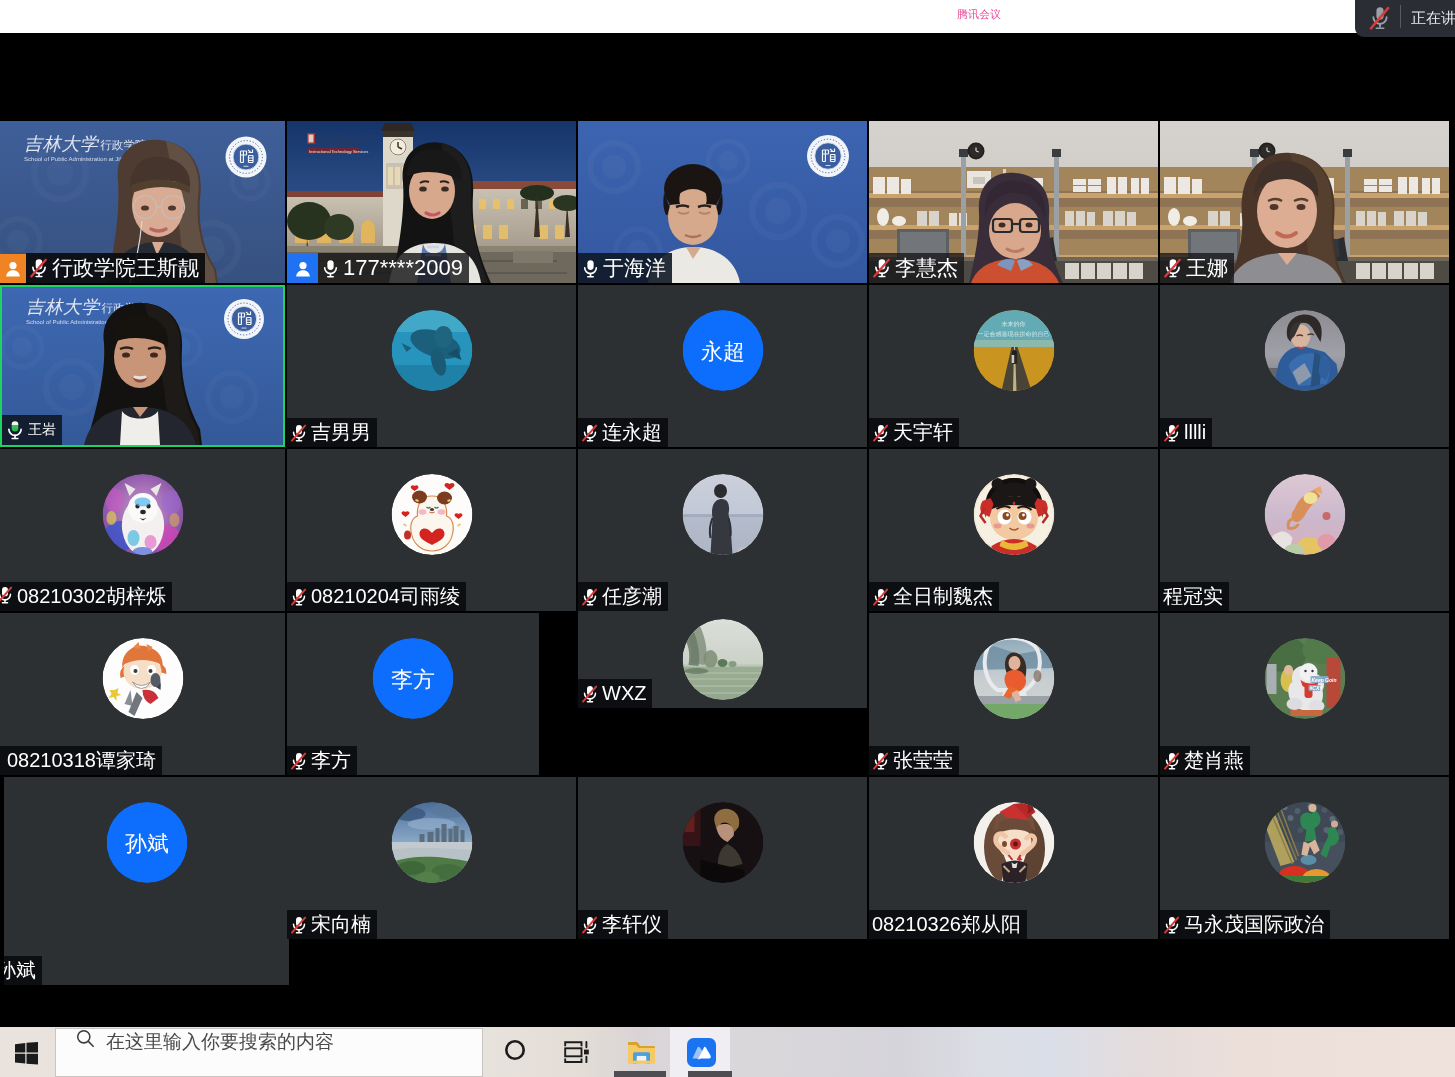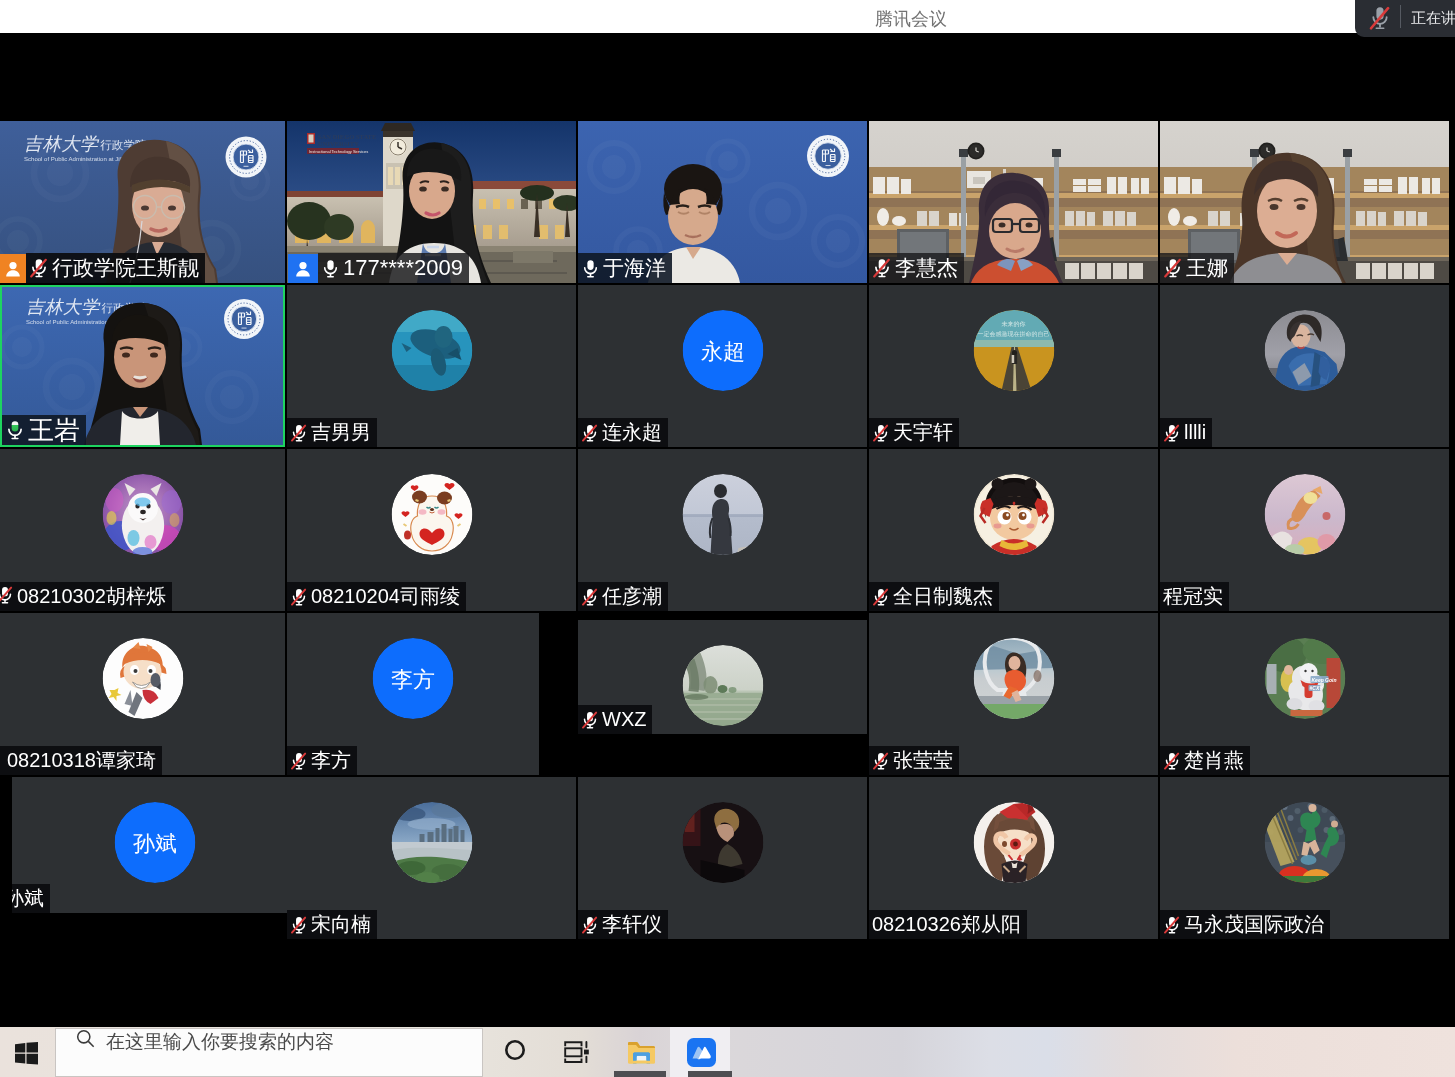--- a/index.html
+++ b/index.html
@@ -5,21 +5,21 @@
 html,body{width:1455px;height:1077px;background:#000;overflow:hidden;font-family:"Liberation Sans",sans-serif}
 #stage{position:relative;width:1455px;height:1077px;background:#000;filter:blur(0.01px)}
 .tile{position:absolute;background:#2d3033;overflow:hidden}
 .av{position:absolute;left:50%;top:25px;transform:translateX(-50%);width:81px;height:81px;border-radius:50%;overflow:hidden}
 .bar{position:absolute;bottom:0;display:flex;align-items:center;color:#fff;padding:0 6px 0 3px;z-index:3}
 .vid{position:absolute;overflow:hidden}
 </style></head><body>
 <div id="stage">
 
 <div style="position:absolute;left:0;top:0;width:1455px;height:33px;background:#fff">
-<div style="position:absolute;left:875px;top:7px;font-size:18px;color:#737373">腾讯会议</div>
+<div style="position:absolute;left:957px;top:7px;font-size:11px;color:#ec4899">腾讯会议</div>
     </div>
 <div style="position:absolute;left:1355px;top:0;width:100px;height:37px;background:#2a2d33;border-bottom-left-radius:9px;z-index:9;overflow:hidden">
 <svg width="22" height="24" viewBox="0 0 20 22" style="position:absolute;left:14px;top:6px">
         <g fill="none" stroke="#9aa0a8" stroke-width="1.7">
           <rect x="6.7" y="1.2" width="6.6" height="11.3" rx="3.3" fill="#9aa0a8" stroke="none"></rect>
           <path d="M3.9 10.3a6.1 6.1 0 0 0 12.2 0" stroke-linecap="round"></path>
           <path d="M10 16.4v2.6" stroke-linecap="round"></path>
           <path d="M6.6 20.4h6.8" stroke-linecap="round" stroke-width="1.5"></path>
         </g>
         <line x1="1.8" y1="20.4" x2="17.4" y2="2" stroke="#d93a3a" stroke-width="2.4" stroke-linecap="round"></line>
@@ -556,21 +556,21 @@
               <stop offset="1" stop-color="#2db14e"></stop>
             </linearGradient>
           </defs>
           <g fill="none" stroke="#fff" stroke-width="1.7">
             <rect x="6.7" y="1.2" width="6.6" height="10.3" rx="3.3" fill="url(#gm)" stroke="none"></rect>
             <path d="M3.9 9.3a6.1 6.1 0 0 0 12.2 0" stroke-linecap="round"></path>
             <path d="M10 15.4v2.2" stroke-linecap="round"></path>
             <path d="M7.1 18.6h5.8" stroke-linecap="round" stroke-width="1.5"></path>
           </g>
         </svg>
-        <span style="font-size:26px;padding-left:3px;white-space:nowrap">王岩</span>
+        <span style="font-size:14px;padding-left:3px;white-space:nowrap">王岩</span>
       </div>
 </div>
 <div class="tile" style="left:287px;top:285px;width:289px;height:162px">
 <div class="av"><svg width="81" height="81" viewBox="0 0 81 81">
           <defs>
             <clipPath id="c1">
               <circle cx="40.5" cy="40.5" r="40.5"></circle>
             </clipPath>
           </defs>
           <g clip-path="url(#c1)">
@@ -951,21 +951,21 @@
             <rect x="6.7" y="1.2" width="6.6" height="10.3" rx="3.3" fill="#fff" stroke="none"></rect>
             <path d="M3.9 9.3a6.1 6.1 0 0 0 12.2 0" stroke-linecap="round"></path>
             <path d="M10 15.4v2.2" stroke-linecap="round"></path>
             <path d="M7.1 18.6h5.8" stroke-linecap="round" stroke-width="1.5"></path>
           </g>
           <line x1="2.2" y1="18.4" x2="16.8" y2="1.8" stroke="#d93a3a" stroke-width="2.2" stroke-linecap="round"></line>
         </svg>
         <span style="font-size:20px;padding-left:3px;white-space:nowrap">李方</span>
       </div>
     </div>
-<div class="tile" style="left:578px;top:620px;width:289px;height:114px">
+<div class="tile" style="left:578px;top:594px;width:289px;height:114px">
 <div class="av"><svg width="81" height="81" viewBox="0 0 81 81">
           <defs>
             <clipPath id="c12">
               <circle cx="40.5" cy="40.5" r="40.5"></circle>
             </clipPath>
           </defs>
           <g clip-path="url(#c12)">
             <defs>
               <linearGradient id="wxzbg" x1="0" y1="0" x2="0" y2="1">
                 <stop offset="0" stop-color="#dcdfda"></stop>
@@ -1077,21 +1077,21 @@
             <rect x="6.7" y="1.2" width="6.6" height="10.3" rx="3.3" fill="#fff" stroke="none"></rect>
             <path d="M3.9 9.3a6.1 6.1 0 0 0 12.2 0" stroke-linecap="round"></path>
             <path d="M10 15.4v2.2" stroke-linecap="round"></path>
             <path d="M7.1 18.6h5.8" stroke-linecap="round" stroke-width="1.5"></path>
           </g>
           <line x1="2.2" y1="18.4" x2="16.8" y2="1.8" stroke="#d93a3a" stroke-width="2.2" stroke-linecap="round"></line>
         </svg>
         <span style="font-size:20px;padding-left:3px;white-space:nowrap">楚肖燕</span>
       </div>
     </div>
-<div class="tile" style="left:12px;top:777px;width:285px;height:136px">
+<div class="tile" style="left:4px;top:777px;width:285px;height:208px">
 <div class="av"><svg width="81" height="81" viewBox="0 0 81 81">
           <defs>
             <clipPath id="c15">
               <circle cx="40.5" cy="40.5" r="40.5"></circle>
             </clipPath>
           </defs>
           <g clip-path="url(#c15)">
             <rect width="81" height="81" fill="#0d6dfd"></rect>
             <text x="40.5" y="49" text-anchor="middle" font-family="Liberation Sans" font-size="22" fill="#fff">孙斌</text>
           </g>

